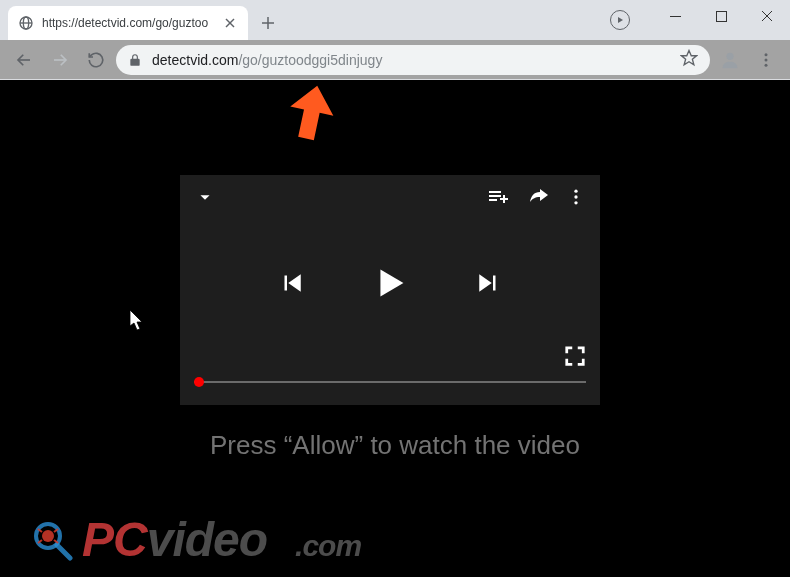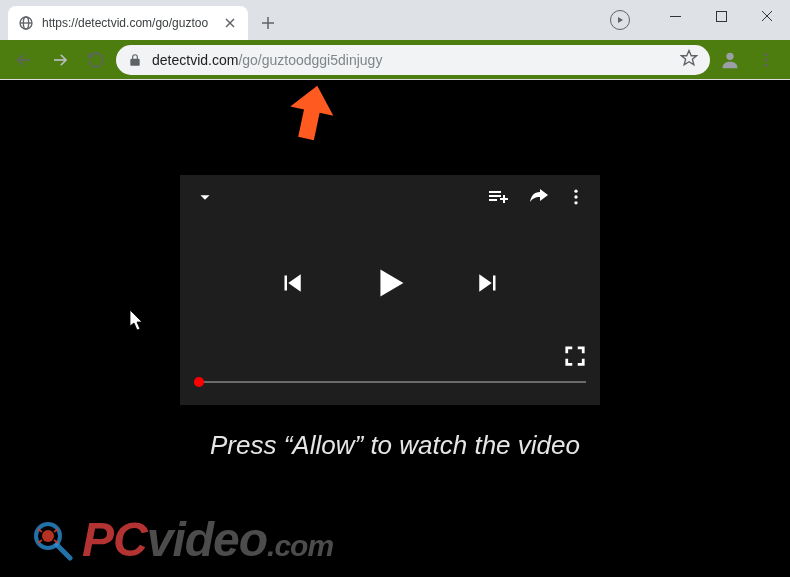--- a/index.html
+++ b/index.html
@@ -63,21 +63,21 @@
 }
 .new-tab {
   width: 28px; height: 28px;
   display: flex; align-items: center; justify-content: center;
   margin-left: 6px;
   margin-bottom: 3px;
 }
 
 .toolbar {
   height: 40px;
-  background: #4d7c0f;
+  background: #a3a3a3;
   border-bottom: 1px solid #dadce0;
   display: flex;
   align-items: center;
   padding: 0 8px;
   gap: 4px;
 }
 .nav-btn {
   width: 32px; height: 32px;
   display: flex; align-items: center; justify-content: center;
   color: #5f6368;
@@ -165,22 +165,21 @@
   position: absolute;
   right: 14px;
   bottom: 38px;
 }
 .caption {
   position: absolute;
   top: 350px;
   left: 0; right: 0;
   text-align: center;
   font-size: 26px;
-  color: #e5e5e5;
-  font-style: italic;
+  color: #737373;
 }
 
 .cursor {
   position: absolute;
   left: 130px;
   top: 230px;
   color: #fff;
 }
 
 .pointer-arrow {
@@ -221,21 +220,21 @@
 }
 .wm-text {
   font-size: 48px;
   font-style: italic;
   font-weight: 700;
   font-family: Arial, sans-serif;
   letter-spacing: -1px;
 }
 .wm-pc { color: #ef4444; opacity: 0.75; }
 .wm-risk { color: #666; opacity: 0.75; }
-.wm-com { font-size: 30px; color: #666; opacity: 0.75; font-style: italic; }
+.wm-com { font-size: 30px; color: #666; opacity: 0.75; font-style: italic; margin-left: 28px; }
 </style>
 </head>
 <body>
 
 <div class="tab-strip">
   <div class="tab">
     <span class="favicon">
       <svg width="16" height="16" viewBox="0 0 24 24" fill="none" stroke="#5f6368" stroke-width="2">
           <circle cx="12" cy="12" r="9"></circle>
           <ellipse cx="12" cy="12" rx="4" ry="9"></ellipse>

